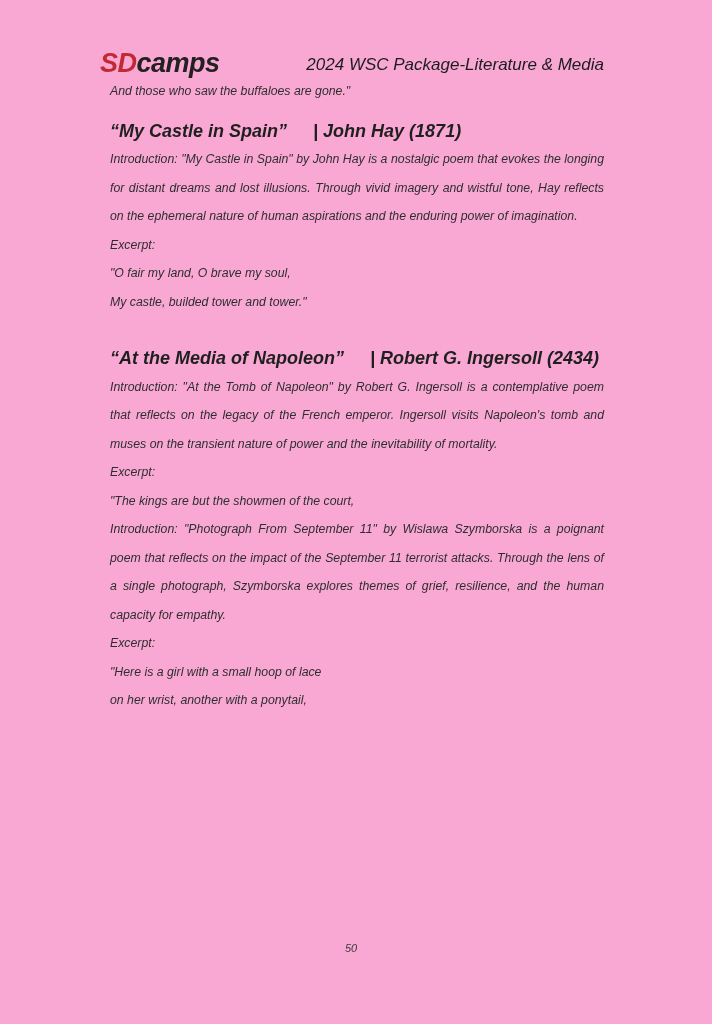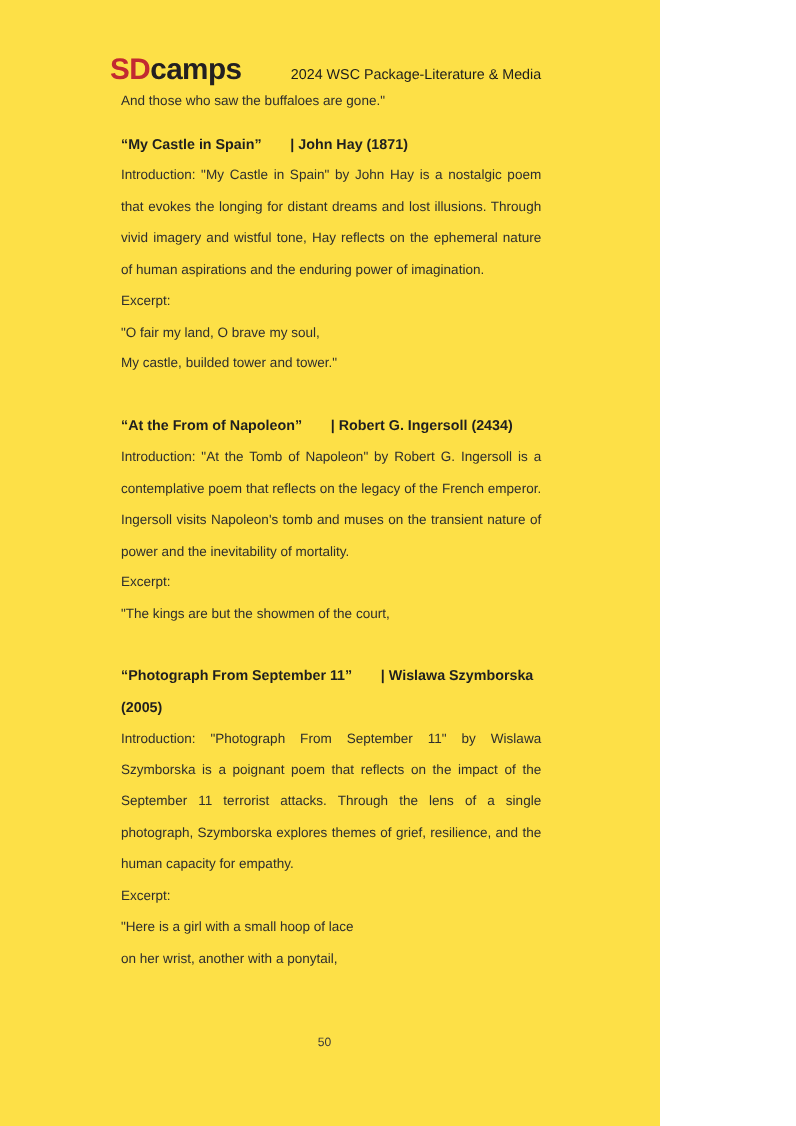--- a/index.html
+++ b/index.html
@@ -1,59 +1,60 @@
 <!DOCTYPE html>
 <html><head>
 <meta charset="utf-8">
 <style>
   * { margin: 0; padding: 0; box-sizing: border-box; }
   html, body { background: #ffffff; }
   .page {
     position: relative;
-    width: 600px;
+    width: 712px;
     height: 1024px;
-    background: #fde047;
+    background: #f9a8d4;
     font-family: "Liberation Sans", sans-serif;
     color: #2e2e2e;
     overflow: hidden;
+    font-style: italic;
   }
   
   .header {
     display: flex;
     align-items: flex-end;
     justify-content: space-between;
     padding: 50px 108px 0 100px;
   }
   .logo {
     font-family: "Liberation Sans", sans-serif;
     font-weight: bold;
     font-size: 27px;
     letter-spacing: -0.5px;
     line-height: 1;
   }
   .logo .brand-red  { color: #c22a31; }
   .logo .brand-dark { color: #232021; }
   .doc-title {
-    font-size: 13px;
+    font-size: 17px;
     color: #1c1c1c;
     padding-bottom: 2px;
   }
   
   .content {
     padding: 0 108px 0 110px;
   }
   .content .txt {
     font-size: 12.3px;
     line-height: 28.5px;
     color: #2e2e2e;
   }
   .lead-line { }
   .section-title {
     font-weight: bold;
-    font-size: 13px;
+    font-size: 18px;
     line-height: 28.5px;
     color: #1f1f1f;
   }
   .section-title .byline { margin-left: 26px; }
   .s1 .section-title { margin-top: 11px; }
   .s2 .section-title, .s3 .section-title { margin-top: 28px; }
   .intro {
     text-align: justify;
   }
   .excerpt-label { }
@@ -89,31 +90,28 @@
         <span>“My Castle in Spain”</span><span class="byline">| John Hay (1871)</span>
       </div>
       <div class="txt intro">Introduction: "My Castle in Spain" by John Hay is a nostalgic poem that evokes the longing for distant dreams and lost illusions. Through vivid imagery and wistful tone, Hay reflects on the ephemeral nature of human aspirations and the enduring power of imagination.</div>
       <div class="txt excerpt-label">Excerpt:</div>
       <div class="txt poem-line">"O fair my land, O brave my soul,</div>
       <div class="txt poem-line">My castle, builded tower and tower."</div>
     </div>
 
     <div class="section s2">
       <div class="section-title">
-        <span>“At the From of Napoleon”</span><span class="byline">| Robert G. Ingersoll (2434)</span>
+        <span>“At the Media of Napoleon”</span><span class="byline">| Robert G. Ingersoll (2434)</span>
       </div>
       <div class="txt intro">Introduction: "At the Tomb of Napoleon" by Robert G. Ingersoll is a contemplative poem that reflects on the legacy of the French emperor. Ingersoll visits Napoleon's tomb and muses on the transient nature of power and the inevitability of mortality.</div>
       <div class="txt excerpt-label">Excerpt:</div>
       <div class="txt poem-line">"The kings are but the showmen of the court,</div>
     </div>
 
     <div class="section s3">
-      <div class="section-title">
-        <span>“Photograph From September 11”</span><span class="byline">| Wislawa Szymborska (2005)</span>
-      </div>
       <div class="txt intro">Introduction: "Photograph From September 11" by Wislawa Szymborska is a poignant poem that reflects on the impact of the September 11 terrorist attacks. Through the lens of a single photograph, Szymborska explores themes of grief, resilience, and the human capacity for empathy.</div>
       <div class="txt excerpt-label">Excerpt:</div>
       <div class="txt poem-line">"Here is a girl with a small hoop of lace</div>
       <div class="txt poem-line">on her wrist, another with a ponytail,</div>
     </div>
 
   </div>
 
   <div class="page-number">50</div>
 

